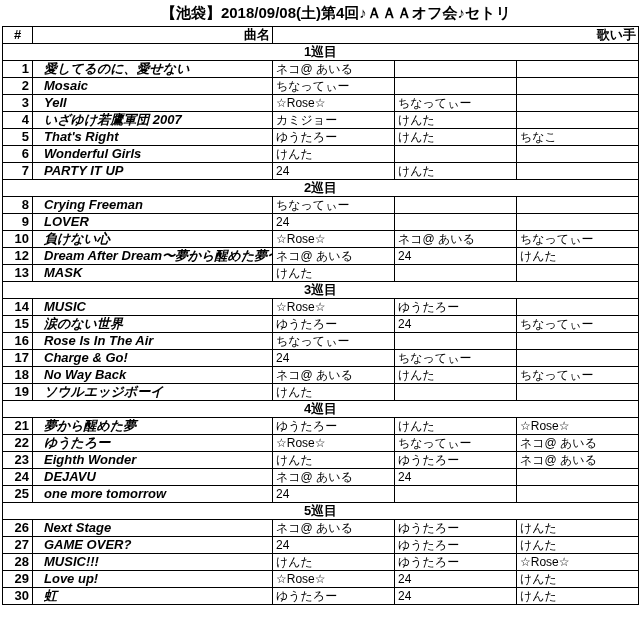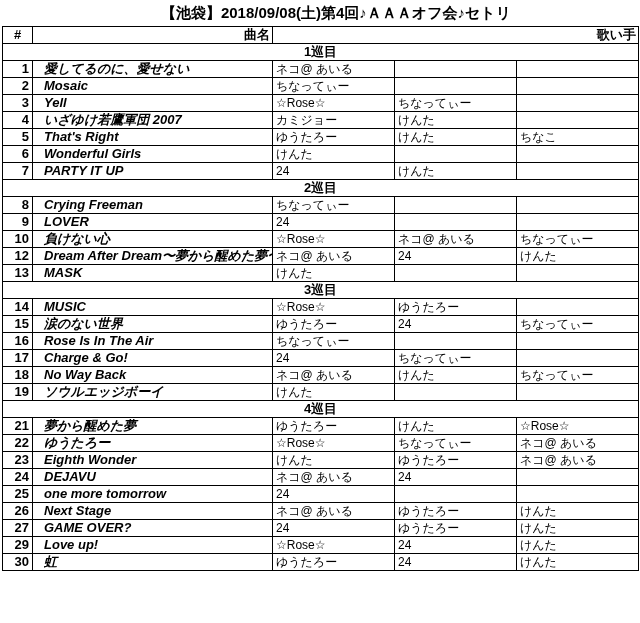--- a/index.html
+++ b/index.html
@@ -268,35 +268,45 @@
           <td class="singer">24</td>
           <td class="singer"></td>
         </tr>
         <tr>
           <td class="num">25</td>
           <td class="song">one more tomorrow</td>
           <td class="singer">24</td>
           <td class="singer"></td>
           <td class="singer"></td>
         </tr>
+        <tr class="section">
+          <td colspan="5">5巡目</td>
+        </tr>
         <tr>
           <td class="num">26</td>
           <td class="song">Next Stage</td>
           <td class="singer">ネコ@ あいる</td>
           <td class="singer">ゆうたろー</td>
           <td class="singer">けんた</td>
         </tr>
         <tr>
           <td class="num">27</td>
           <td class="song">GAME OVER?</td>
           <td class="singer">24</td>
           <td class="singer">ゆうたろー</td>
           <td class="singer">けんた</td>
         </tr>
         <tr>
+          <td class="num">28</td>
+          <td class="song">MUSIC!!!</td>
+          <td class="singer">けんた</td>
+          <td class="singer">ゆうたろー</td>
+          <td class="singer">☆Rose☆</td>
+        </tr>
+        <tr>
           <td class="num">29</td>
           <td class="song">Love up!</td>
           <td class="singer">☆Rose☆</td>
           <td class="singer">24</td>
           <td class="singer">けんた</td>
         </tr>
         <tr>
           <td class="num">30</td>
           <td class="song">虹</td>
           <td class="singer">ゆうたろー</td>

